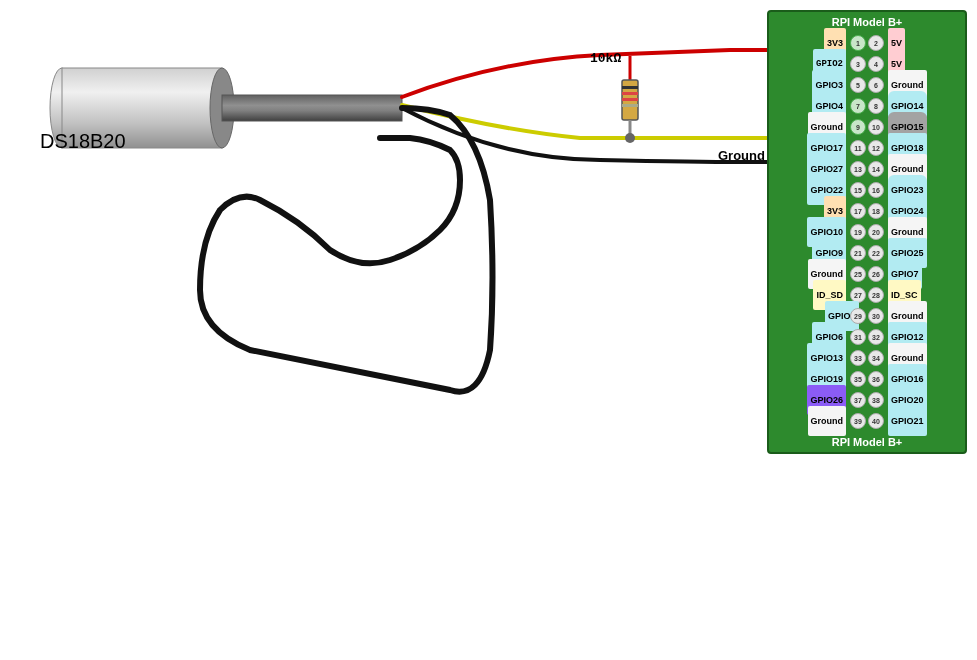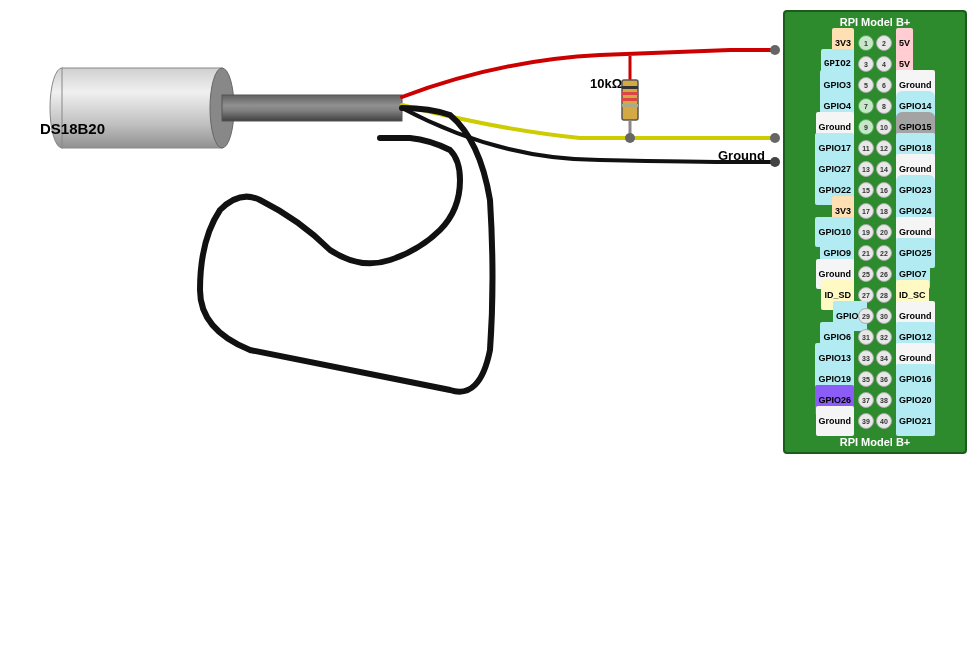--- a/index.html
+++ b/index.html
@@ -14,21 +14,21 @@
     .diagram-container {
       position: relative;
       width: 977px;
       height: 660px;
     }
     
     .gpio-board {
       position: absolute;
       right: 10px;
       top: 10px;
-      width: 184px;
+      width: 200px;
       background: #2d8a2d;
       border: 2px solid #1a5c1a;
       border-radius: 4px;
       padding: 2px;
     }
     .board-title {
       background: #2d8a2d;
       color: white;
       text-align: center;
       font-size: 11px;
@@ -93,34 +93,35 @@
       position: absolute;
       top: 0;
       left: 0;
       width: 977px;
       height: 660px;
       pointer-events: none;
     }
     .sensor-label {
       position: absolute;
       left: 40px;
-      top: 120px;
-      font-size: 15px;
-      font-weight: bold;
+      top: 130px;
+      font-size: 20px;
+      font-weight: normal;
       color: #000;
     }
 
     
     .resistor-area {
       position: absolute;
       left: 590px;
-      top: 76px;
+      top: 51px;
       display: flex;
       flex-direction: column;
       align-items: flex-start;
+      font-family: Liberation Mono, monospace;
     }
     .resistor-label {
       font-size: 13px;
       font-weight: bold;
       color: #000;
       margin-bottom: 2px;
     }
 
     
     .ground-label-wire {

